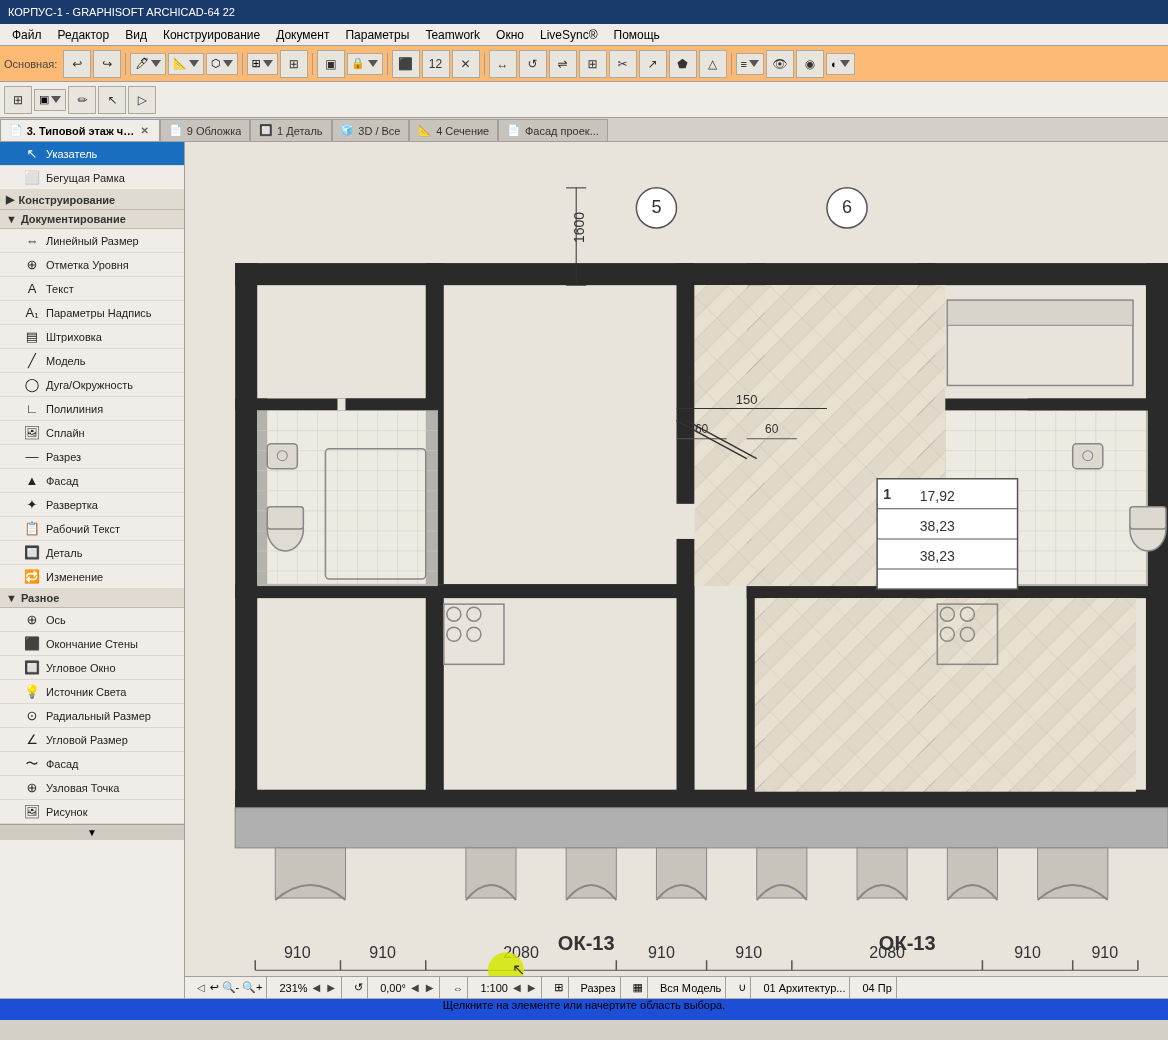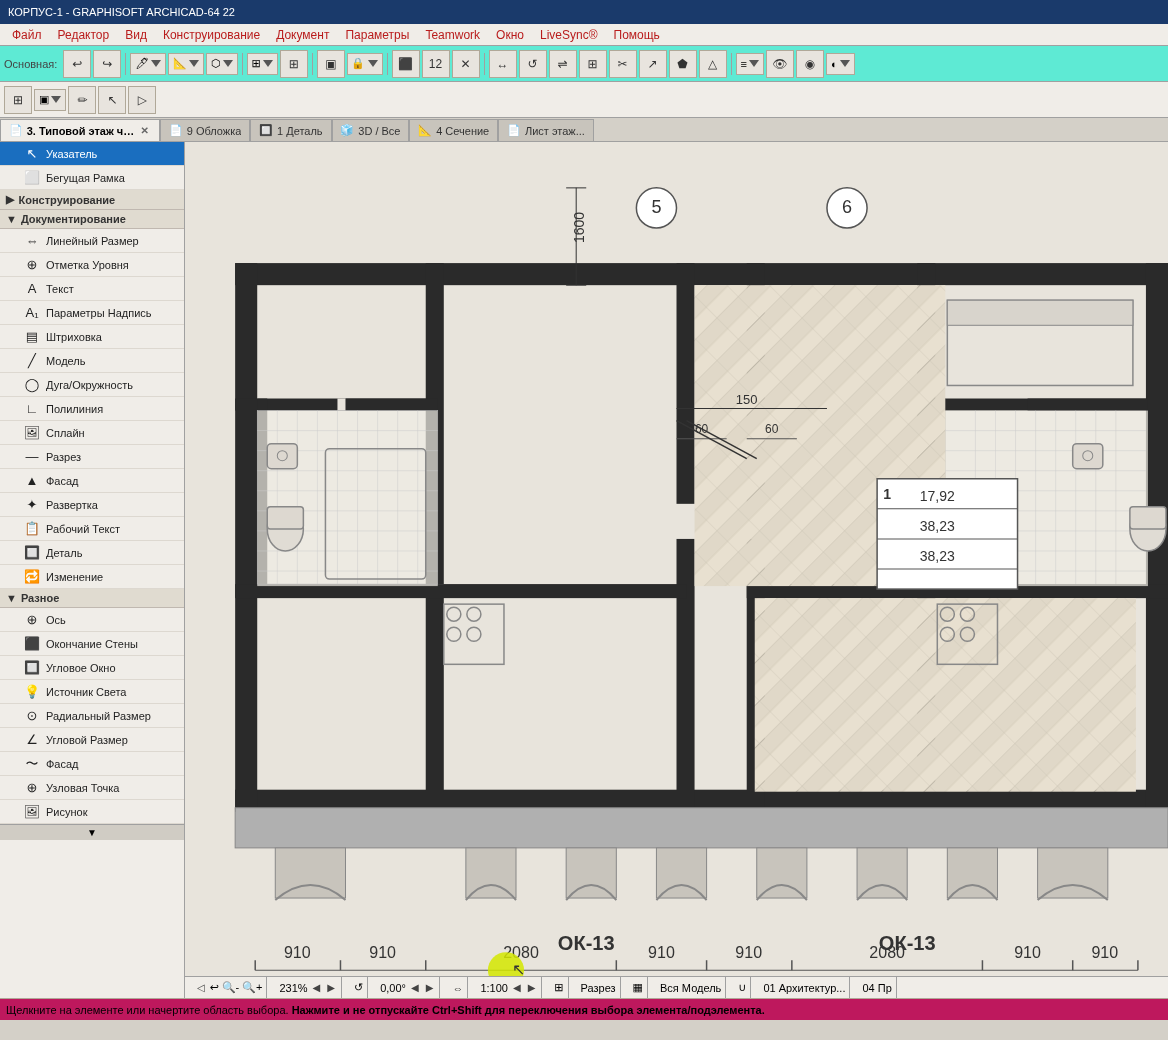--- a/index.html
+++ b/index.html
@@ -22,26 +22,26 @@
       height: 22px;
       display: flex;
       align-items: center;
       padding: 0 4px;
       border-bottom: 1px solid #a0a0a0;
     }
     .menu-item {
       padding: 2px 8px;
       font-size: 12px;
       cursor: pointer;
-      color: #b91c1c;
+      color: #000000;
     }
 
     
     #toolbar {
-      background: #5eead4;
+      background: #fdba74;
       height: 36px;
       display: flex;
       align-items: center;
       padding: 0 4px;
       border-bottom: 1px solid #a0a0a0;
       gap: 2px;
     }
     .toolbar-btn {
       width: 28px; height: 28px;
       background: #e8e4de;
@@ -166,27 +166,28 @@
       border-right: 1px solid #a0a0a0;
       height: 100%;
     }
     .status-nav-btn { font-size: 10px; cursor: pointer; color: #444; padding: 0 2px; }
 
     
     #blueprint-svg { width: 100%; height: 100%; }
 
     
     #bottom-message {
-      background: #be185d;
+      background: #1d4ed8;
       height: 22px;
       display: flex;
       align-items: center;
       padding: 0 6px;
       font-size: 11px;
       border-top: 1px solid #b0a898;
+      flex-direction: column;
     }
     .msg-normal { color: #000; }
     .msg-bold { color: #000; font-weight: bold; }
 
     
     #sidebar::-webkit-scrollbar { width: 8px; }
     #sidebar::-webkit-scrollbar-track { background: #e0dbd0; }
     #sidebar::-webkit-scrollbar-thumb { background: #b0a898; }
     .tri-down { display: inline-block; width: 0; height: 0; border-left: 5px solid transparent; border-right: 5px solid transparent; border-top: 7px solid #555; }
   </style>
@@ -271,21 +272,21 @@
       <div class="tab">
         <span style="font-size:11px">🧊</span>
         <span style="max-width:120px;overflow:hidden;text-overflow:ellipsis;white-space:nowrap">3D / Все</span>
       </div>
       <div class="tab">
         <span style="font-size:11px">📐</span>
         <span style="max-width:120px;overflow:hidden;text-overflow:ellipsis;white-space:nowrap">4 Сечение</span>
       </div>
       <div class="tab">
         <span style="font-size:11px">📄</span>
-        <span style="max-width:120px;overflow:hidden;text-overflow:ellipsis;white-space:nowrap">Лист этаж...</span>
+        <span style="max-width:120px;overflow:hidden;text-overflow:ellipsis;white-space:nowrap">Фасад проек...</span>
       </div>
     </div>
 
   <div id="main" style="display:flex; flex:1; overflow:hidden;">
 
     <div id="sidebar">
     <div class="sidebar-item active">
           <span class="sidebar-icon">↖</span>
           <span>Указатель</span>
         </div>
@@ -645,14 +646,13 @@
           <span>04 Пр</span>
         </div>
       </div>
     </div>
   </div>
 </div>
 
 <div id="bottom-message">
   <span class="msg-normal">Щелкните на элементе или начертите область выбора.</span>
   &nbsp;
-  <span class="msg-bold">Нажмите и не отпускайте Ctrl+Shift для переключения выбора элемента/подэлемента.</span>
 </div>
 
 </body></html>

